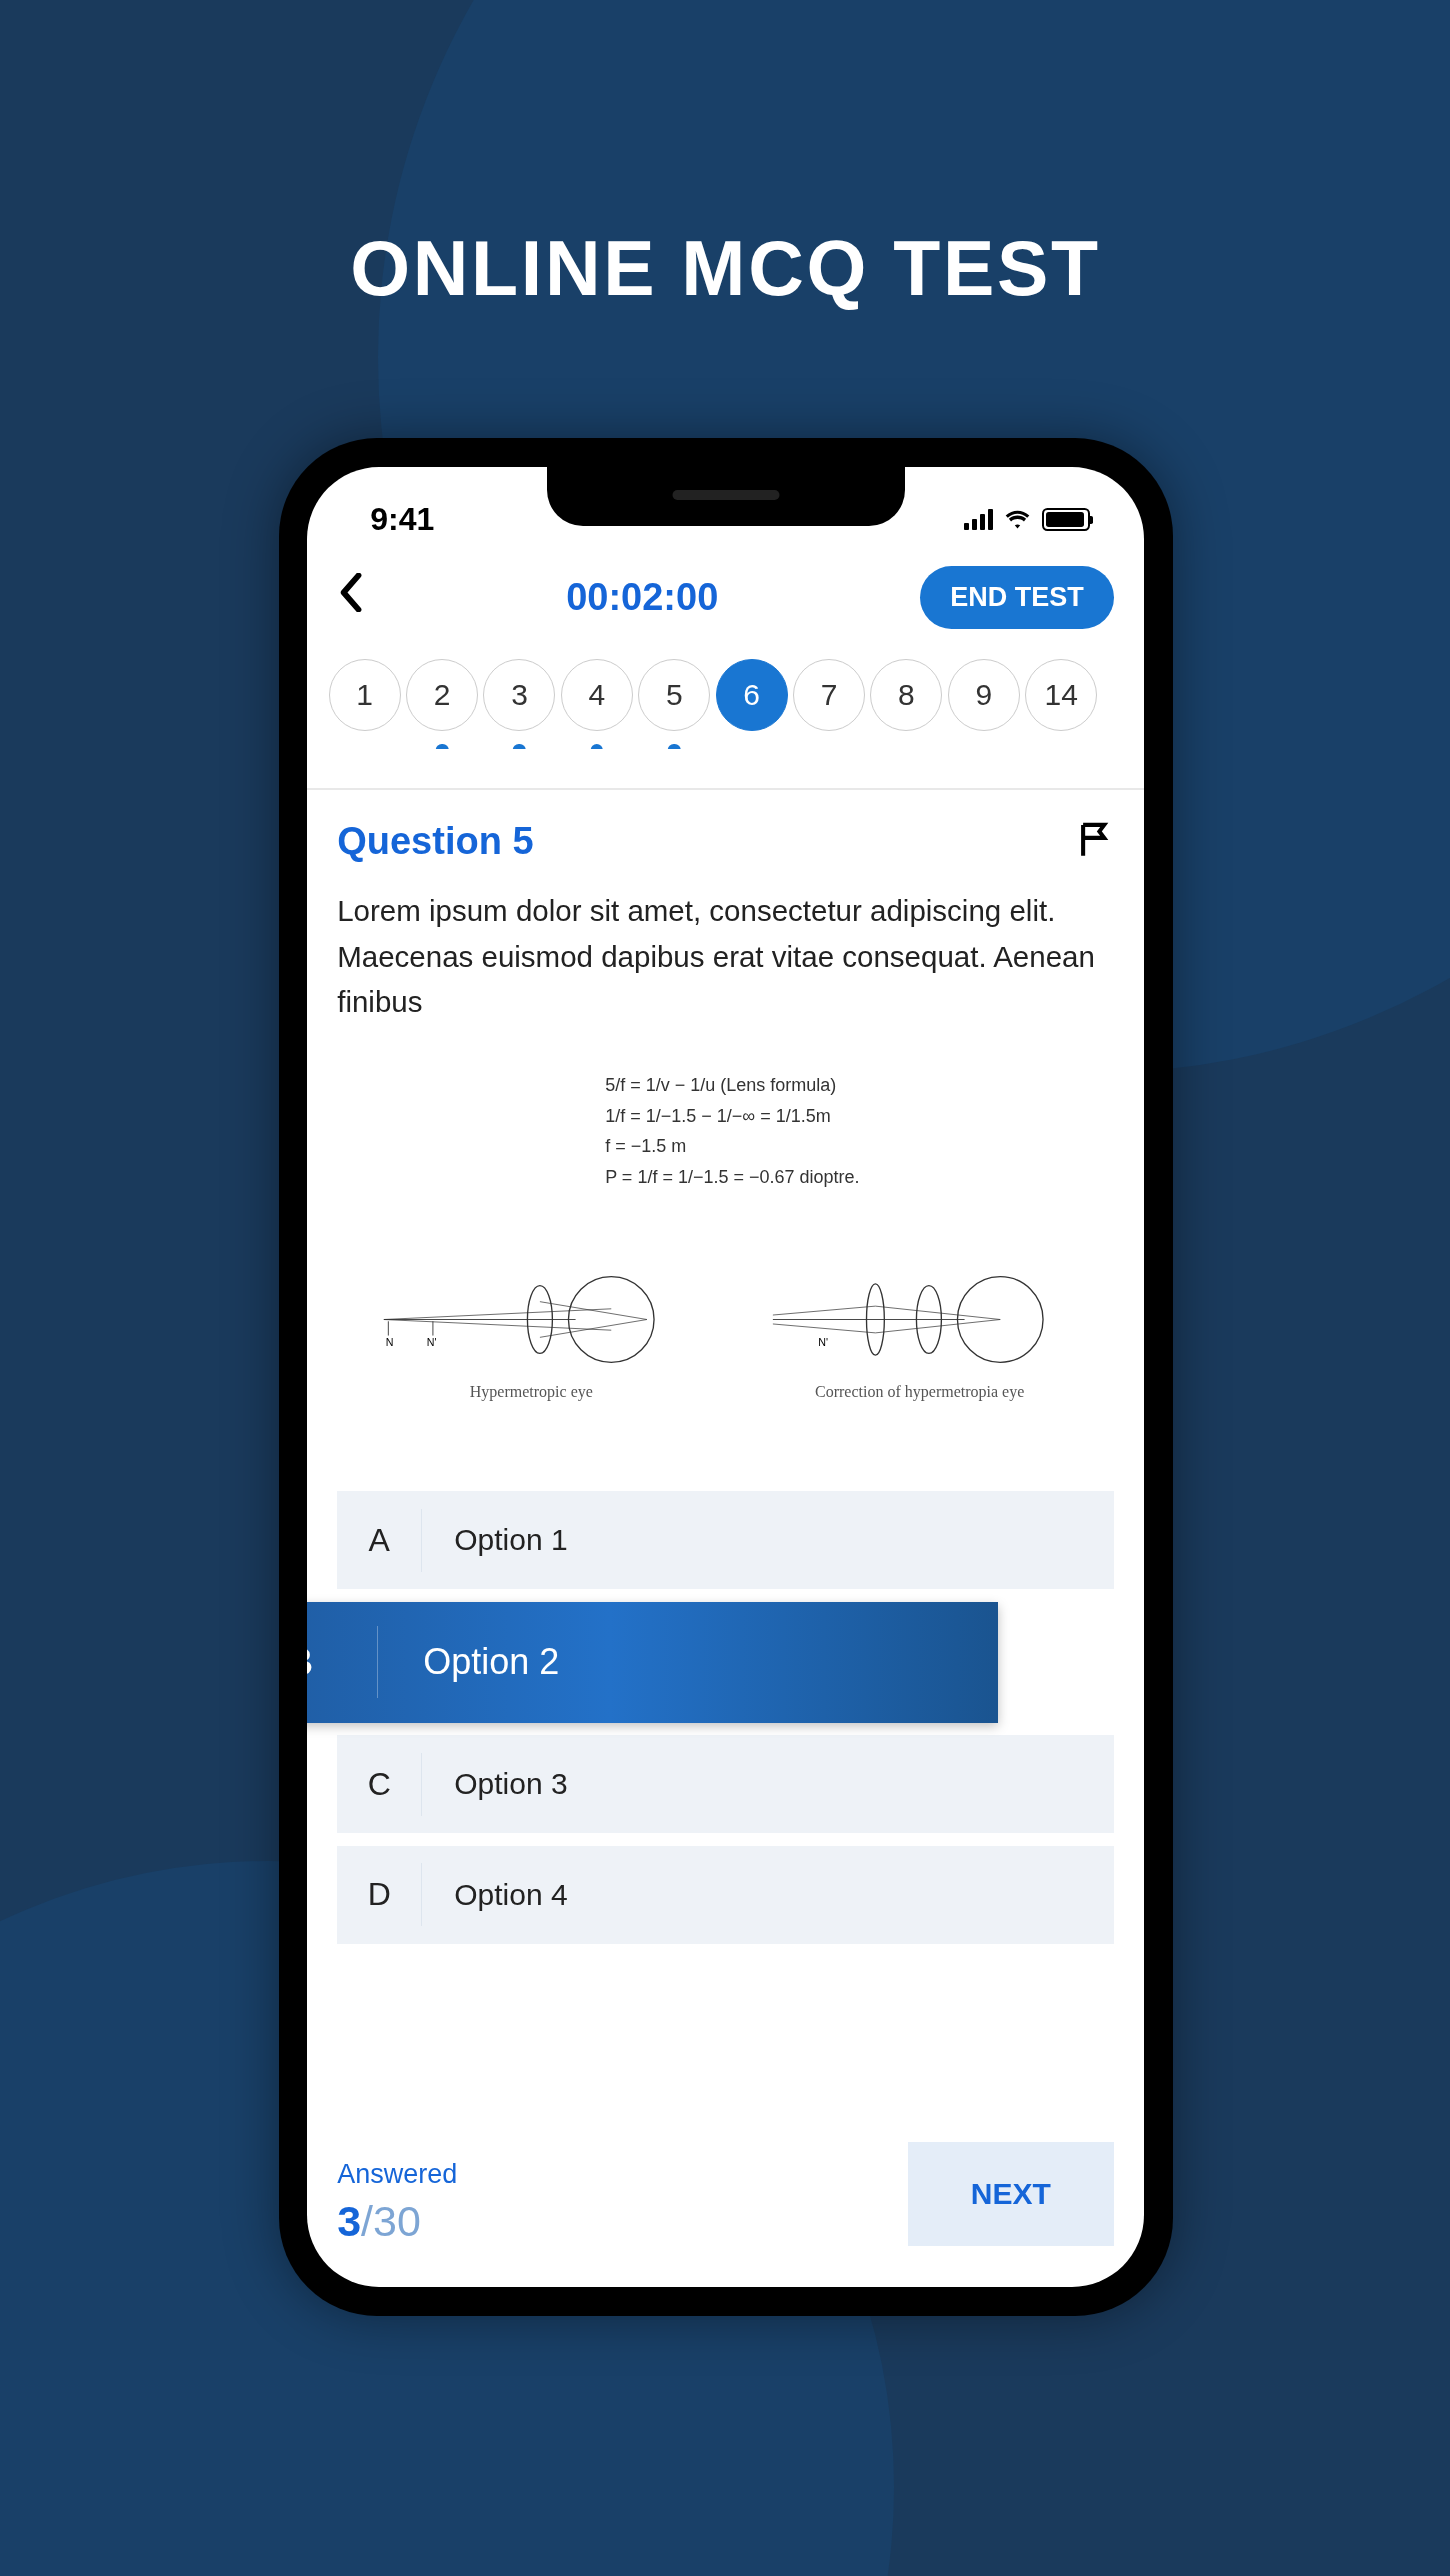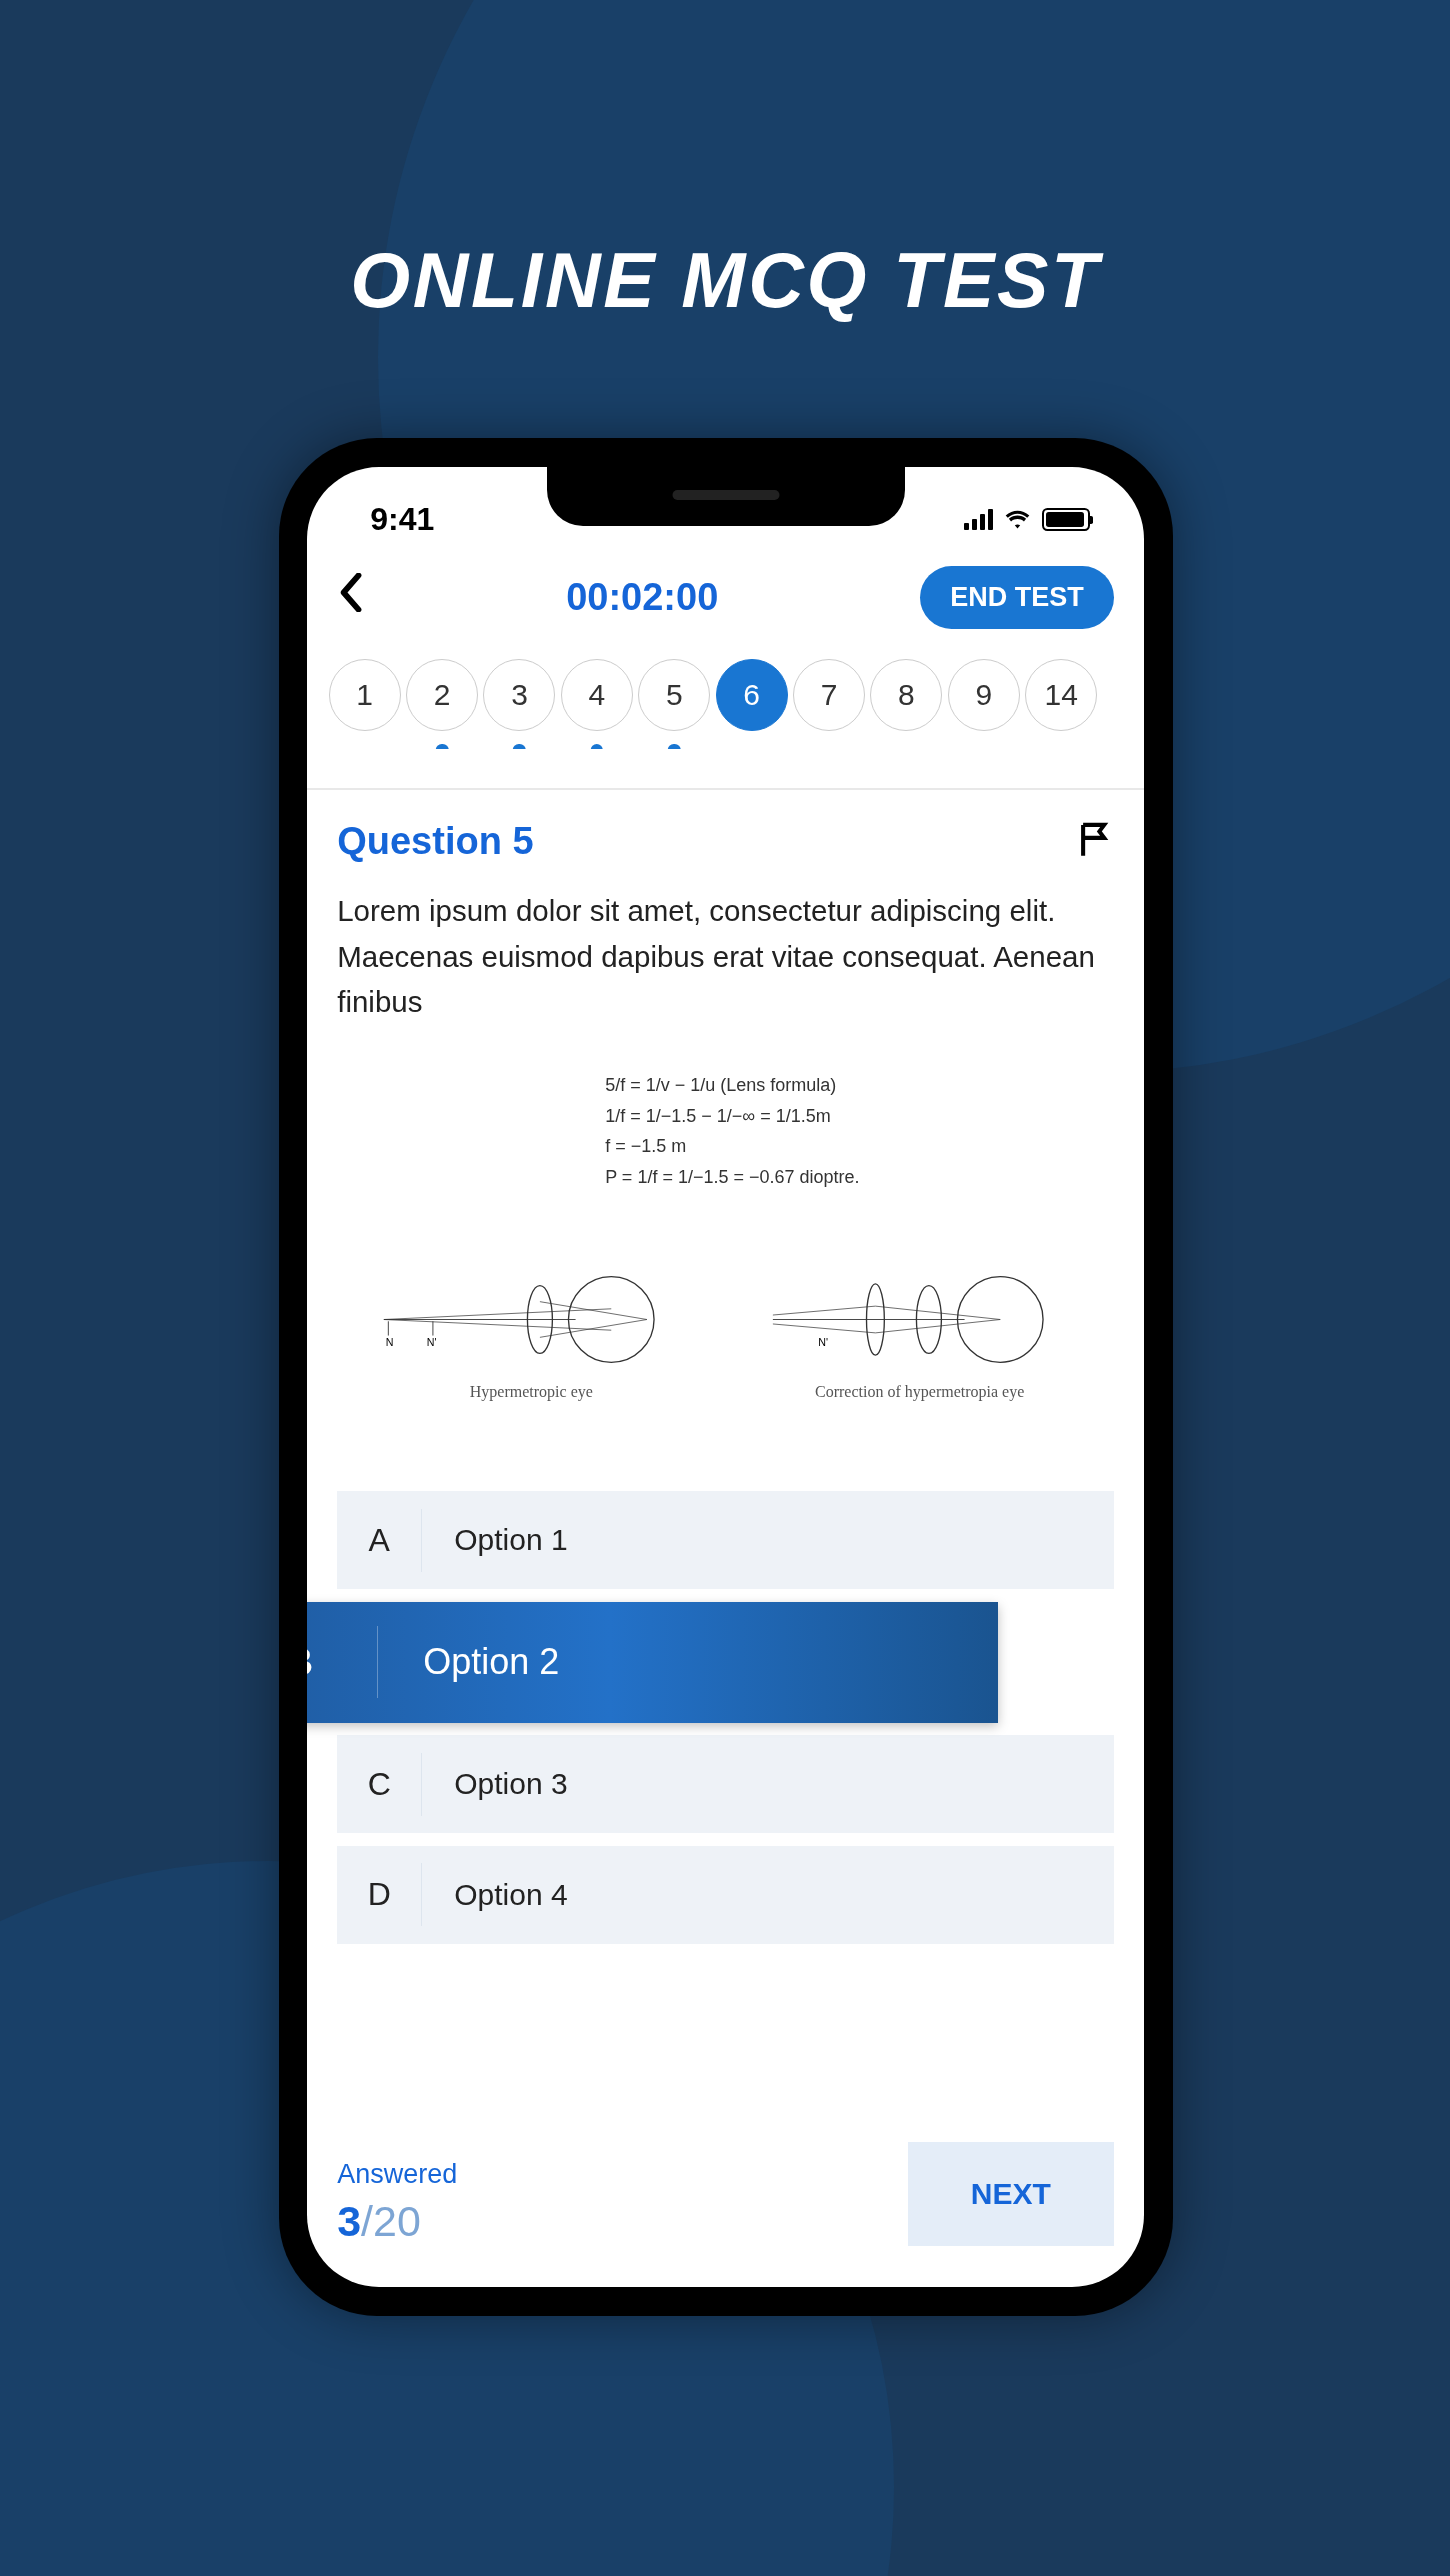--- a/index.html
+++ b/index.html
@@ -28,29 +28,28 @@
       position: absolute;
       bottom: -537px;
       left: -358px;
       width: 1252px;
       height: 1252px;
       border-radius: 50%;
       background: #194068;
     }
     .page-title {
       position: absolute;
-      top: 236px;
+      top: 224px;
       left: 0;
       right: 0;
       text-align: center;
       color: #fff;
       font-size: 77px;
       font-weight: 700;
       letter-spacing: 2.7px;
-      font-style: italic;
     }
     .phone-frame {
       position: absolute;
       top: 438px;
       left: 50%;
       transform: translateX(-50%);
       width: 894px;
       height: 1878px;
       background: #000;
       border-radius: 98px;
@@ -528,21 +527,21 @@
               <div class="option-letter">D</div>
               <div class="option-text">Option 4</div>
             </div>
           </div>
       </div>
 
       <div class="footer">
         <div>
           <div class="answered-label">Answered</div>
           <div class="answered-count">
-            <span>3</span><span class="answered-total">/<span>20</span></span>
+            <span>3</span><span class="answered-total">/<span>30</span></span>
           </div>
         </div>
         <button class="next-btn">NEXT</button>
       </div>
 
     </div>
   </div>
 </div>
 
 

